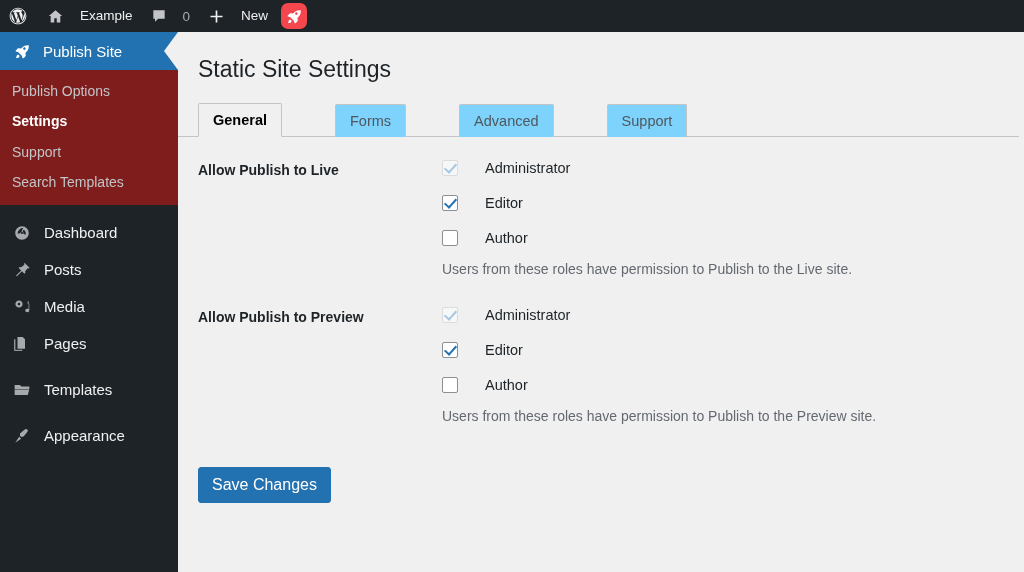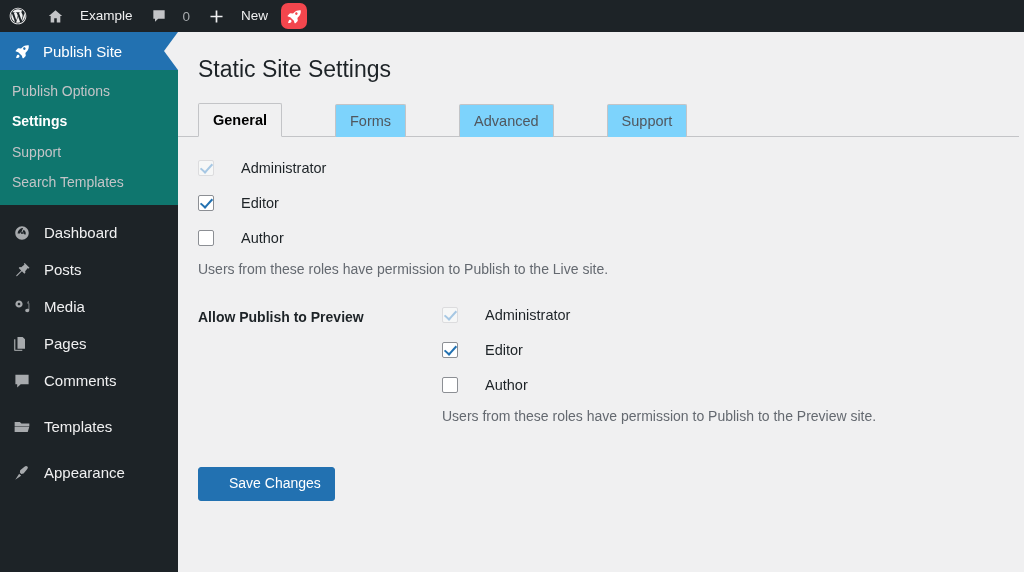--- a/index.html
+++ b/index.html
@@ -60,21 +60,21 @@
   }
   .menu-top.current .arrow {
     position: absolute; right: 0; top: 0;
     width: 14px; height: 38px;
     background: #f0f0f1;
     clip-path: polygon(100% 0, 100% 100%, 0 50%);
   }
   .menu-top .mi { width: 20px; display: flex; justify-content: center; align-items: center; flex: 0 0 20px; }
   .menu-top .mlabel { line-height: 1; }
 
-  .submenu { background: #0f766e; padding: 6px 0 8px 0; }
+  .submenu { background: #7f1d1d; padding: 6px 0 8px 0; }
   .submenu a {
     display: block;
     padding: 5px 0 5px 12px;
     font-size: 14px;
     color: #c3c4c7;
     text-decoration: none;
     line-height: 1.45;
   }
   .submenu a.current { color: #fff; font-weight: bold; }
 
@@ -183,22 +183,22 @@
     color: #646970;
     margin-top: 7px;
     line-height: 1.5;
   }
   .submit-area { padding: 16px 0 0 25px; }
   .button-primary {
     display: inline-block;
     background: #2271b1;
     border: 1px solid #2271b1;
     color: #fff;
-    font-size: 14px;
-    padding: 7px 13px 8px 30px;
+    font-size: 16px;
+    padding: 7px 13px 8px 13px;
     border-radius: 3px;
     cursor: pointer;
     line-height: 1.2;
     font-family: "Liberation Sans", sans-serif;
   }
 </style>
 </head>
 <body>
 
 <div id="adminbar">
@@ -298,28 +298,20 @@
   <div class="menu-item">
     <span class="mi">
       <svg class="icon-svg" width="18" height="18" viewBox="0 0 24 24" fill="#a7aaad">
         <path d="M6 2.5h6.8l3.2 3.2v12.6H6z"></path>
         <path d="M3.2 5.6v13.9h9.2v1.9H3.2c-1 0-1.9-.85-1.9-1.9V5.6z" opacity="0.85"></path>
       </svg>
     </span>
     <span class="mlabel">Pages</span>
   </div>
 
-  <div class="menu-item">
-    <span class="mi">
-      <svg class="icon-svg" width="18" height="18" viewBox="0 0 24 24" fill="#a7aaad">
-        <path d="M3.2 3.8h17.6v12.4H10.3L5.6 20.8v-4.6H3.2z"></path>
-      </svg>
-    </span>
-    <span class="mlabel">Comments</span>
-  </div>
 
   <div class="menu-sep"></div>
 
 
   <div class="menu-item">
     <span class="mi">
       <svg class="icon-svg" width="18" height="18" viewBox="0 0 24 24" fill="#a7aaad">
         <path d="M2.2 5.2h7l2 2.2h10.6v3.1H2.2z"></path>
         <path d="M2.2 11.3h19.6l-2.1 7.5H2.2z"></path>
       </svg>
@@ -346,20 +338,21 @@
   <div class="nav-tab-wrapper">
     <a href="#" class="nav-tab nav-tab-active">General</a>
     <a href="#" class="nav-tab">Forms</a>
     <a href="#" class="nav-tab">Advanced</a>
     <a href="#" class="nav-tab">Support</a>
   </div>
 
   <div class="form-table">
 
     <div class="field-row">
+      <div class="field-label">Allow Publish to Live</div>
       <div class="field-body">
         <label class="cb-line">
           <span class="cb checked disabled"></span>
           <span class="cb-text">Administrator</span>
         </label>
         <label class="cb-line">
           <span class="cb checked"></span>
           <span class="cb-text">Editor</span>
         </label>
         <label class="cb-line">

